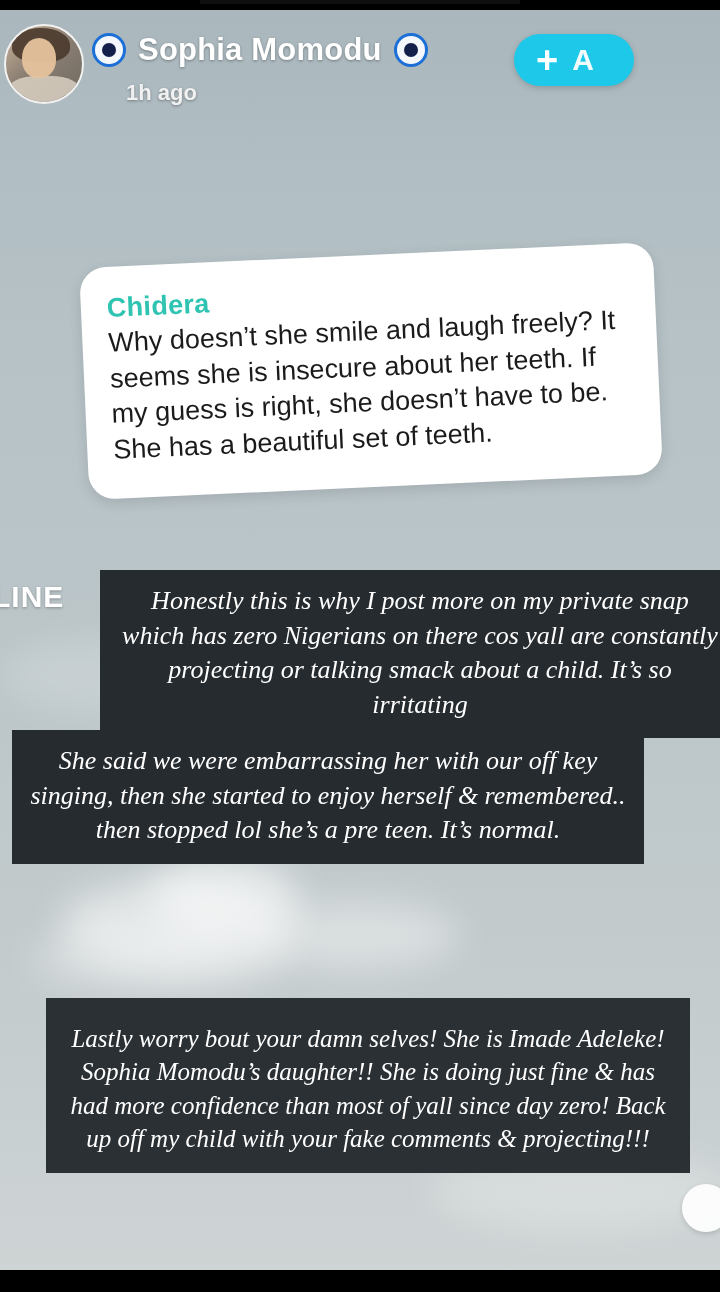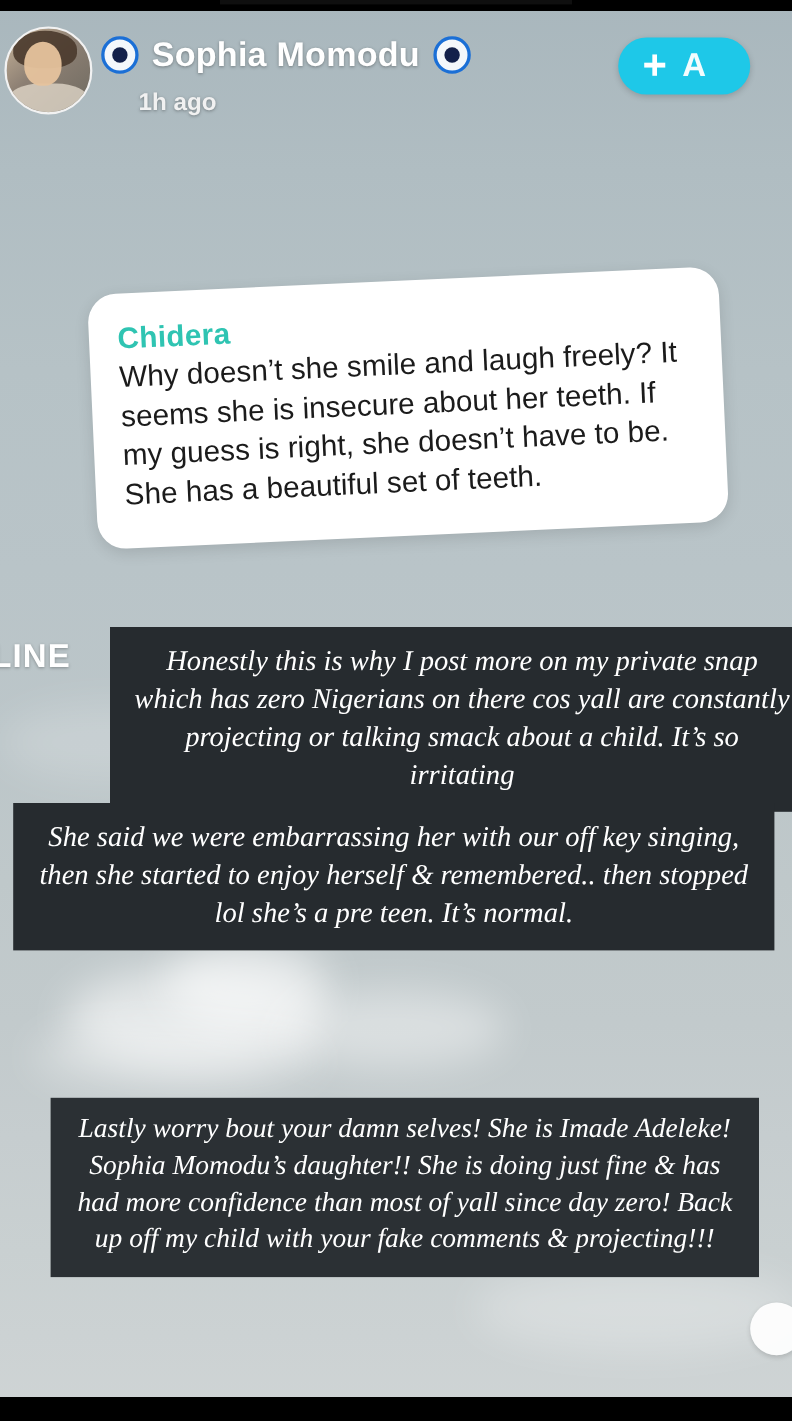--- a/index.html
+++ b/index.html
@@ -57,21 +57,20 @@
   .cloud.c4 { left: 30px;  top: 930px;  width: 260px; height: 60px; background: rgba(255,255,255,0.35); }
   .cloud.c5 { left: 430px; top: 1150px; width: 300px; height: 80px; background: rgba(255,255,255,0.25); }
   .cloud.c6 { left: 0px;   top: 640px;  width: 200px; height: 70px; background: rgba(255,255,255,0.18); }
 
   
   .header {
     position: absolute;
     left: 0; top: 10px;
     width: 600px;
     height: 92px;
-    padding-left: 48px;
   }
   .avatar {
     position: absolute;
     left: 4px; top: 14px;
     width: 76px; height: 76px;
     border-radius: 50%;
     border: 2px solid #f2f2f2;
     overflow: hidden;
     background: linear-gradient(140deg,#c9b59a 0%, #8c7f73 45%, #6e6a60 100%);
   }
@@ -207,28 +206,28 @@
     box-sizing: border-box;
   }
   .cap1 {
     left: 100px; top: 570px;
     width: 640px;
     padding: 14px 18px 16px 18px;
     font-size: 26px;
   }
   .cap2 {
     left: 12px; top: 730px;
-    width: 692px;
+    width: 632px;
     padding: 14px 18px 16px 18px;
     font-size: 26px;
   }
   .cap3 {
     left: 46px; top: 998px;
     width: 644px;
-    padding: 12px 16px 18px 16px;
+    padding: 24px 16px 18px 16px;
     font-size: 25px;
     background: #2b3034;
   }
 
   
   .bottom-right-pill {
     position: absolute;
     right: -10px; bottom: 60px;
     width: 48px; height: 48px;
     border-radius: 50%;

